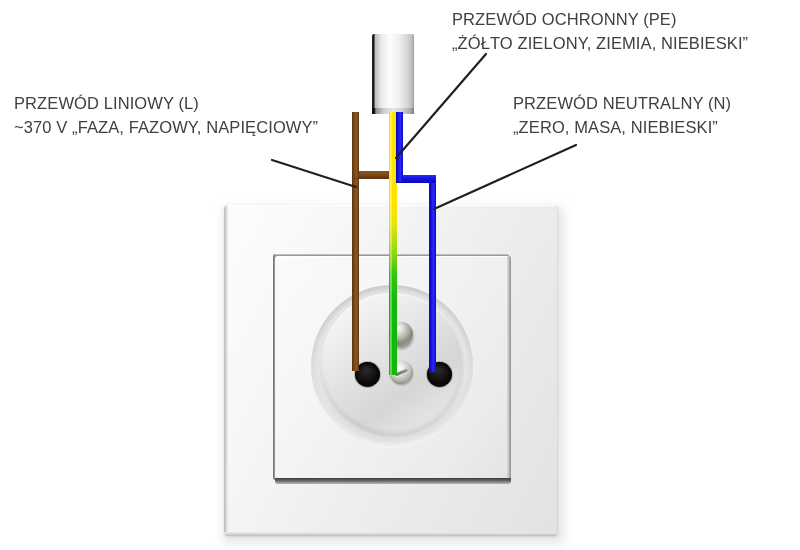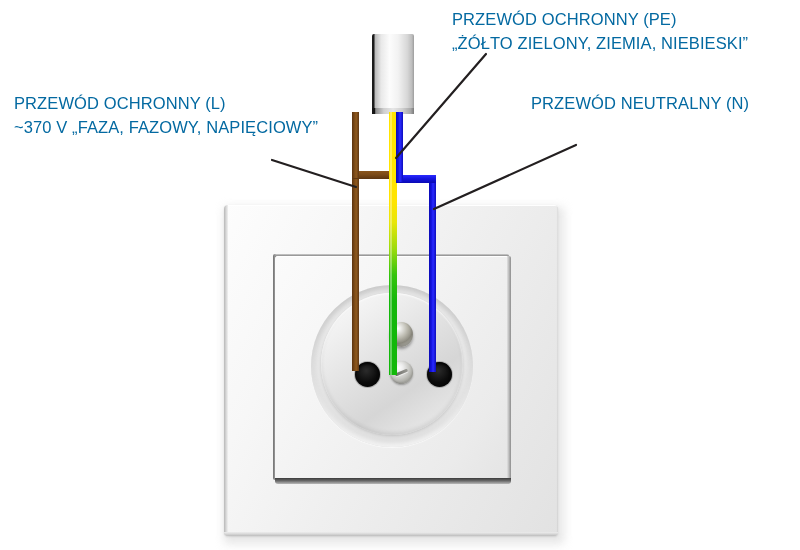--- a/index.html
+++ b/index.html
@@ -12,31 +12,31 @@
     width: 800px;
     height: 550px;
     background: #ffffff;
     overflow: hidden;
     font-family: "Liberation Sans", sans-serif;
   }
 
   
   .label {
     position: absolute;
-    color: #0369a1;
+    color: #404040;
     font-size: 16.5px;
     line-height: 1.45;
     letter-spacing: 0.1px;
     white-space: nowrap;
   }
   .label .ln { display: block; }
 
   #label-pe { left: 452px; top: 8px; }
   #label-l  { left: 14px;  top: 92px; }
-  #label-n  { left: 531px; top: 92px; }
+  #label-n  { left: 513px; top: 92px; }
 
   
   #leaders {
     position: absolute;
     left: 0; top: 0;
     width: 800px; height: 550px;
     pointer-events: none;
   }
 
   
@@ -374,21 +374,22 @@
     <line x1="272" y1="160" x2="356" y2="187" stroke="#231f20" stroke-width="2.2" stroke-linecap="round"></line>
     <line x1="576" y1="145" x2="434" y2="209" stroke="#231f20" stroke-width="2.2" stroke-linecap="round"></line>
   </svg>
 
   <div class="label" id="label-pe">
     <span class="ln">PRZEWÓD OCHRONNY (PE)</span>
     <span class="ln">„ŻÓŁTO ZIELONY, ZIEMIA, NIEBIESKI”</span>
   </div>
 
   <div class="label" id="label-l">
-    <span class="ln">PRZEWÓD OCHRONNY (L)</span>
+    <span class="ln">PRZEWÓD LINIOWY (L)</span>
     <span class="ln">~370 V „FAZA, FAZOWY, NAPIĘCIOWY”</span>
   </div>
 
   <div class="label" id="label-n">
     <span class="ln">PRZEWÓD NEUTRALNY (N)</span>
+    <span class="ln">„ZERO, MASA, NIEBIESKI”</span>
   </div>
 
 </div>
 
 </body></html>

